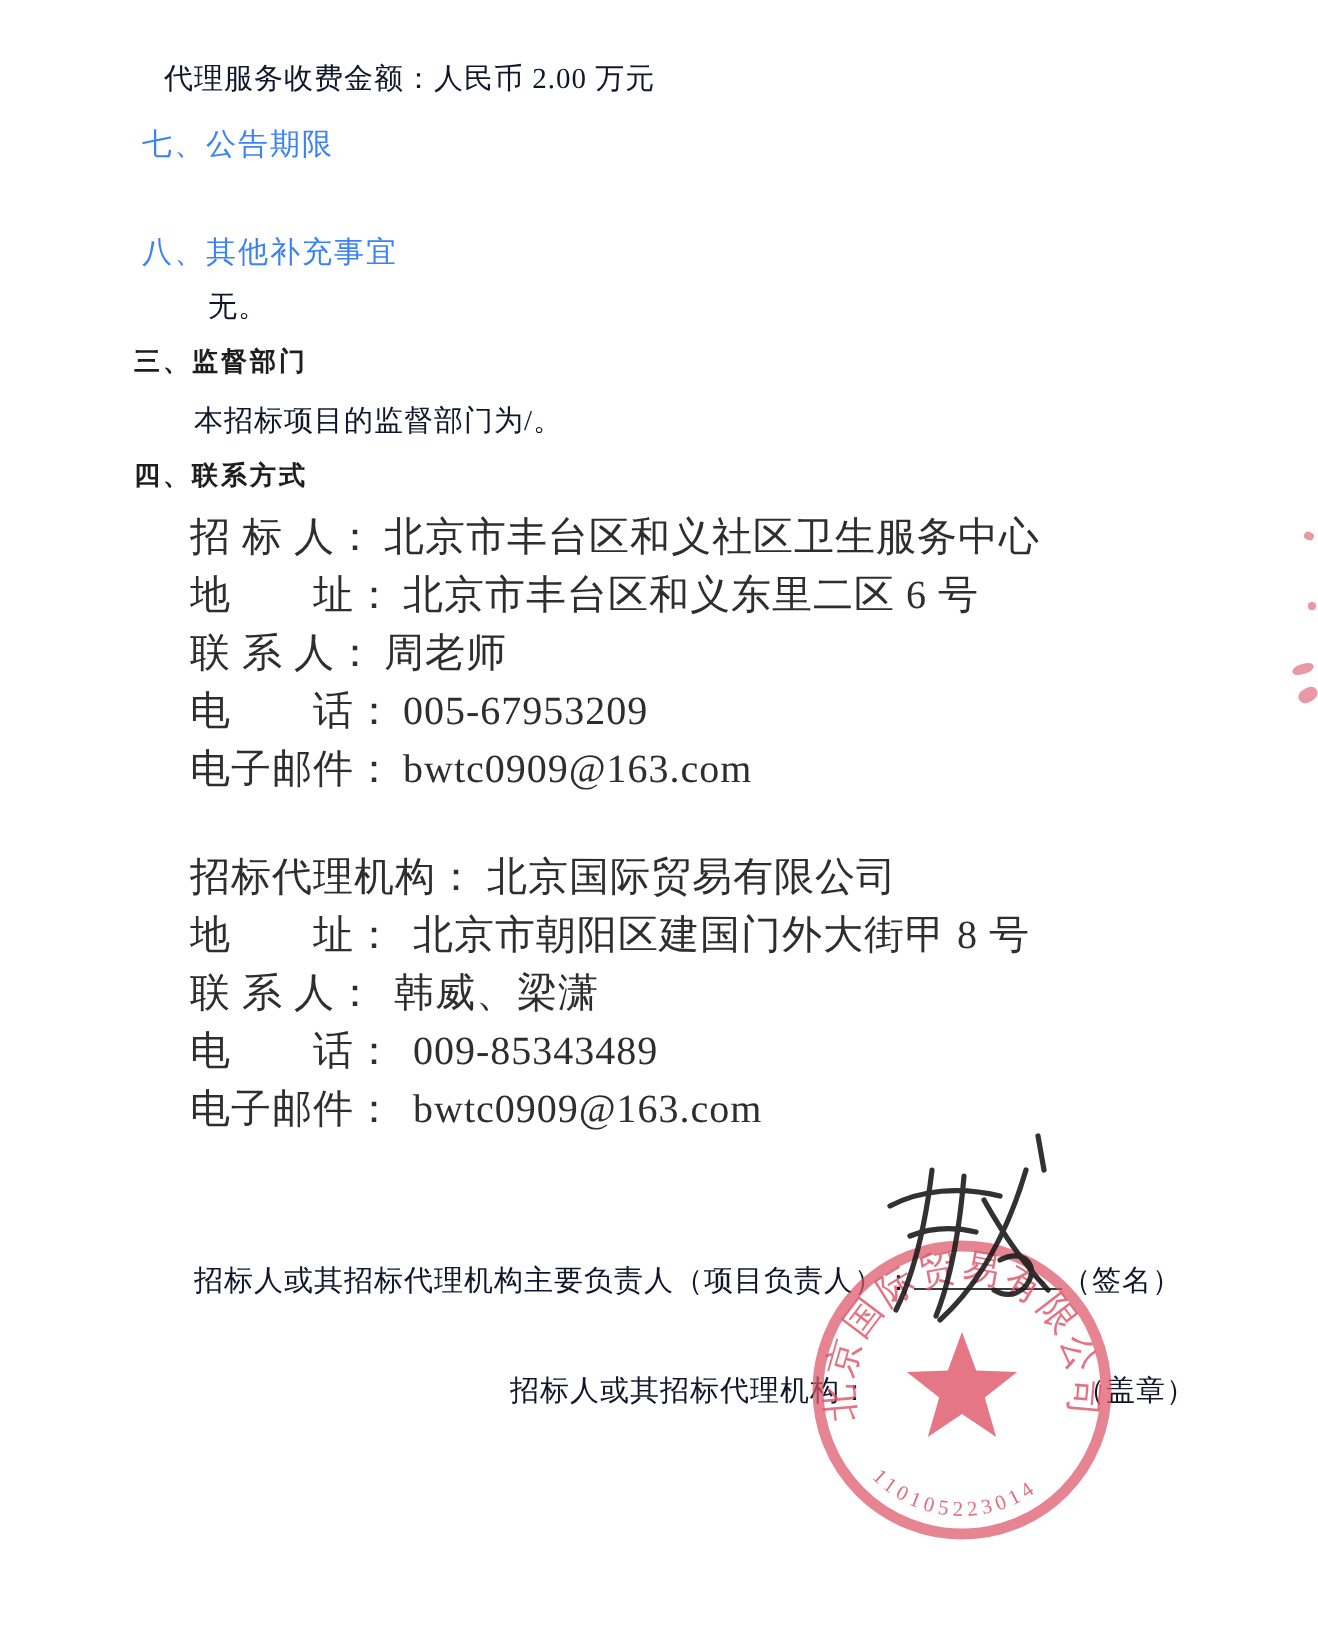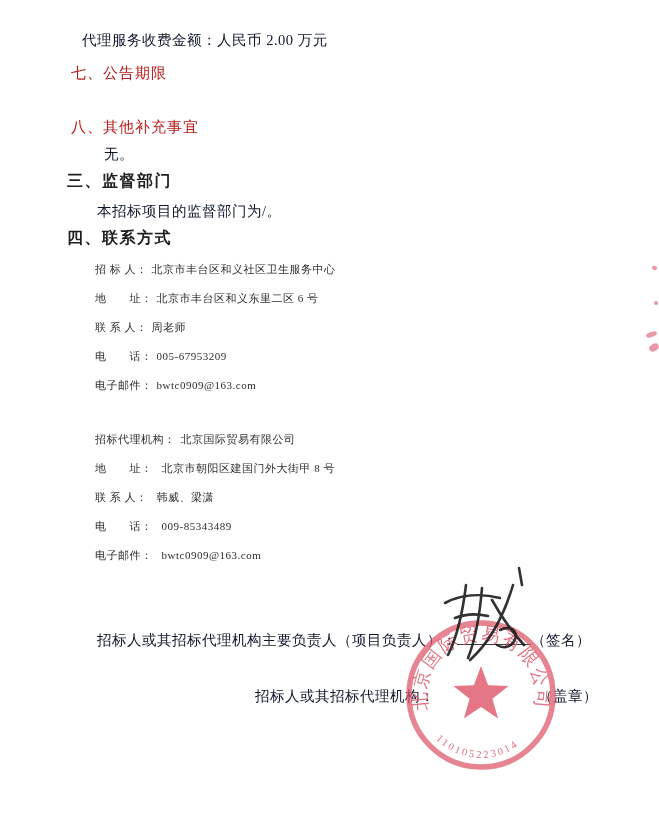--- a/index.html
+++ b/index.html
@@ -16,24 +16,24 @@
     color:#2e2e2e;
   }
   .line{
     position:absolute;
     white-space:nowrap;
     font-size:14.5px;
     line-height:18px;
     color:#0f172a;
     letter-spacing:0.5px;
   }
-  .heading-minor{font-size:15px;letter-spacing:1px;color:#b91c1c;text-align:right;}
-  .heading-major{font-size:16px;font-weight:bold;letter-spacing:1.5px;color:#1e1e1e;}
+  .heading-minor{font-size:15px;letter-spacing:1px;color:#3b82f6;text-align:right;}
+  .heading-major{font-size:13px;font-weight:bold;letter-spacing:1.5px;color:#1e1e1e;}
   .rows{position:absolute;left:95px;}
-  .row{white-space:nowrap;font-size:11px;line-height:16px;margin-bottom:13px;letter-spacing:0.5px;}
+  .row{white-space:nowrap;font-size:20px;line-height:16px;margin-bottom:13px;letter-spacing:0.5px;}
   .row .value{margin-left:4px;}
   .agency .row .value{margin-left:9px;}
   .agency .row.first .value{margin-left:5px;}
   .sig-underline{
     display:inline-block;width:74px;height:14px;
     border-bottom:1.6px solid #3a3a3a;
     vertical-align:baseline;
   }
   .seal-gap{display:inline-block;width:103px;}
   .seal-svg{position:absolute;left:405px;top:610px;}

